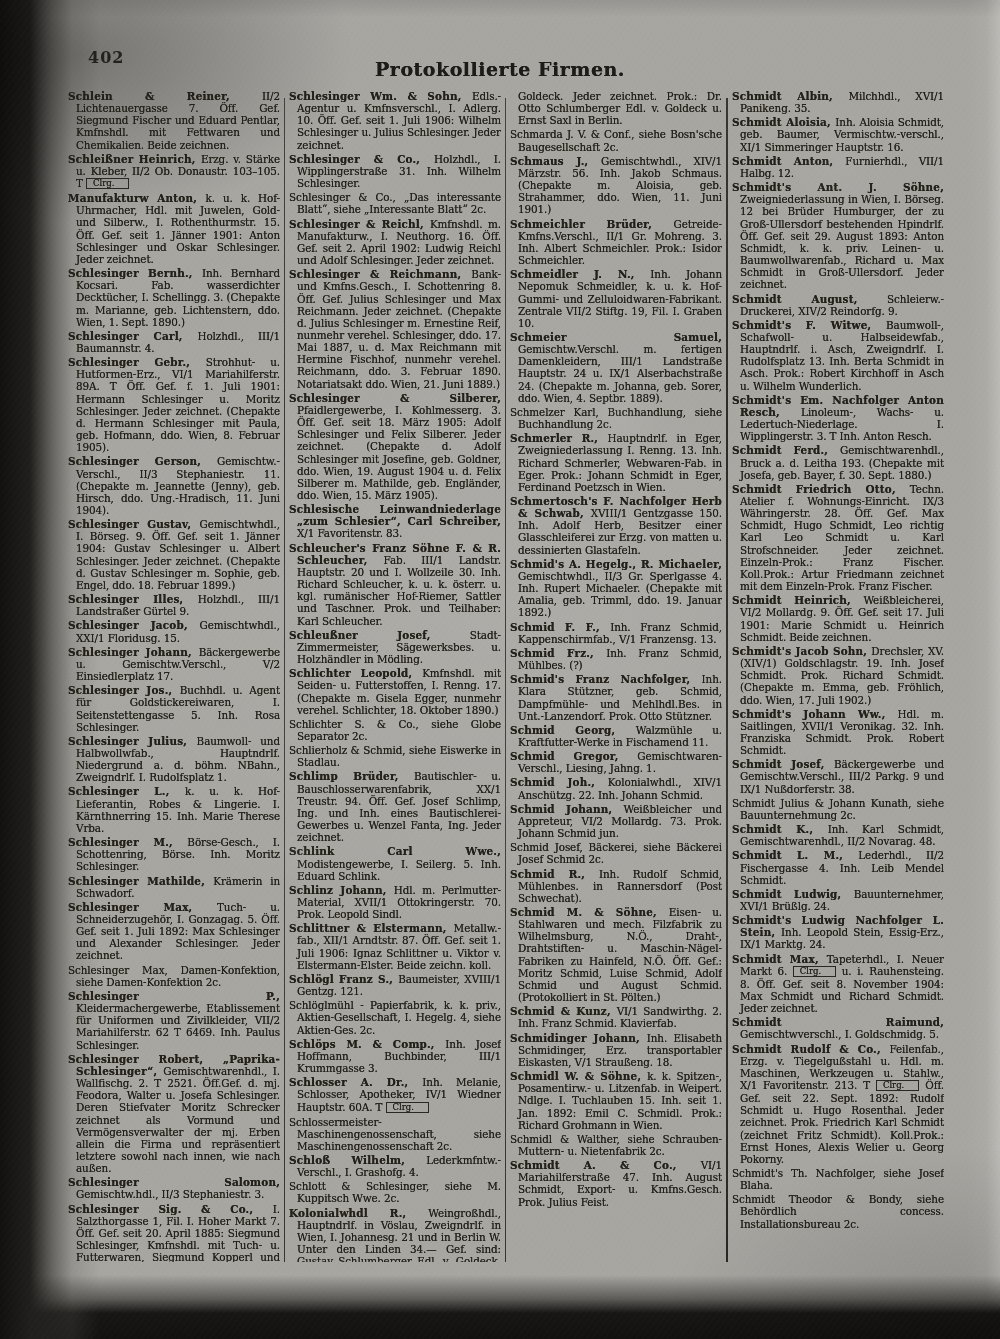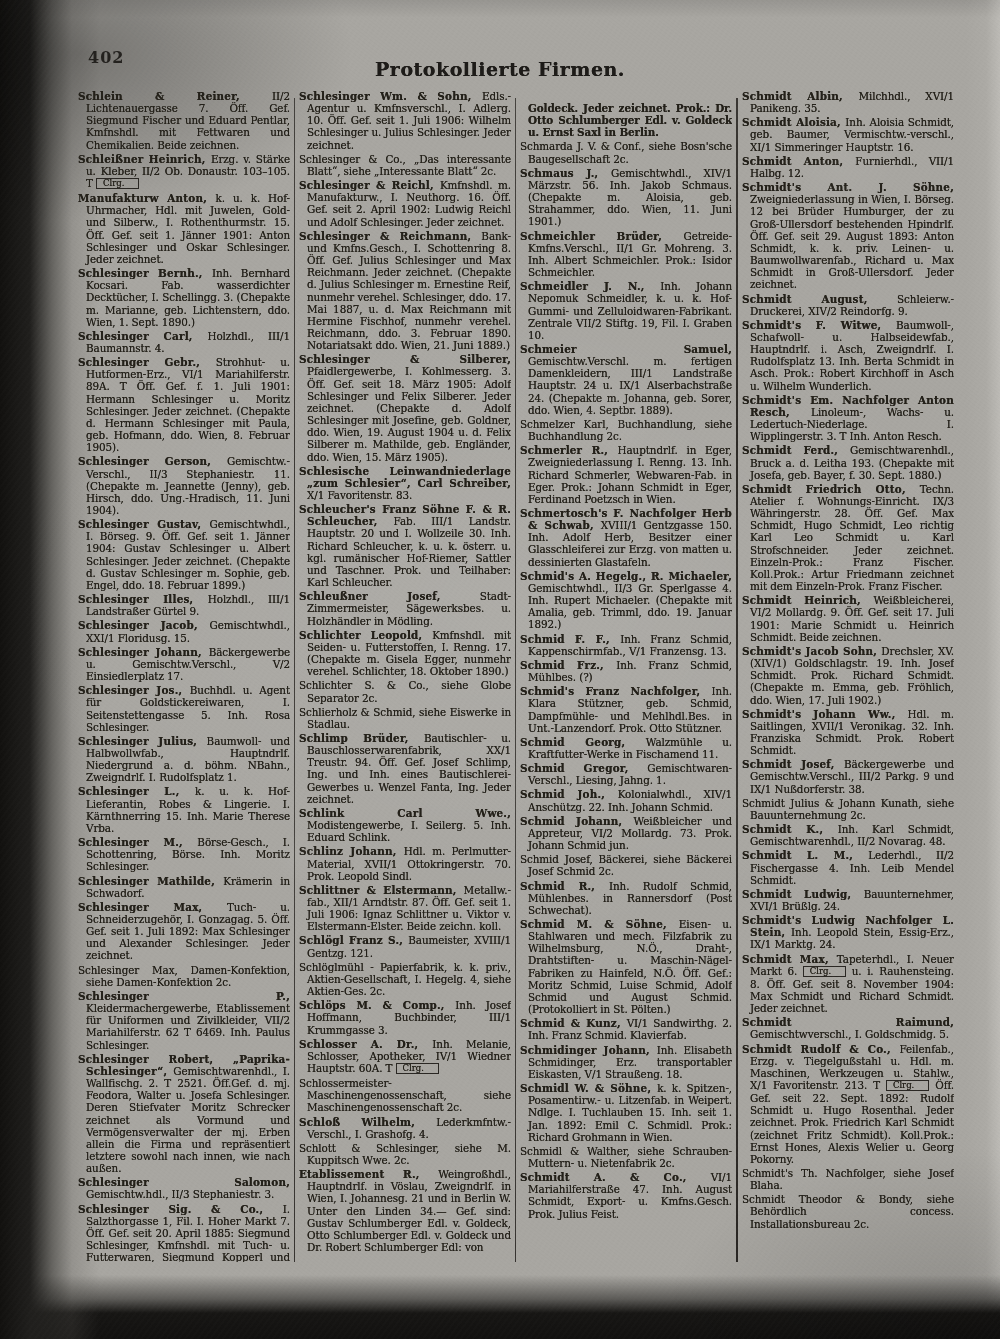--- a/index.html
+++ b/index.html
@@ -32,35 +32,35 @@
   .pageno{
     position:absolute;left:88px;top:48px;
     font-size:16px;font-weight:bold;color:#23211e;letter-spacing:1px;
   }
   .hdr{
     position:absolute;left:0;top:58px;width:1000px;text-align:center;
     font-size:19px;font-weight:bold;color:#1d1b18;letter-spacing:.5px;
     text-shadow:0 0 .6px #1d1b18;
   }
   .cols{
-    position:absolute;left:78px;top:90px;width:878px;height:1172px;
+    position:absolute;left:68px;top:90px;width:878px;height:1172px;
     display:flex;align-items:flex-end;
   }
   .col{
     width:212px;height:1172px;overflow:hidden;
     font-size:10.4px;line-height:12.15px;color:#232019;
     text-align:justify;letter-spacing:-.1px;
     text-shadow:0 0 .5px rgba(35,32,25,.85);
   }
   .vr{width:1px;margin:2px 4px 0 4px;height:1164px;
     background:linear-gradient(#33302c 0%, #26231f 30%, #33302c 60%, #221f1c 100%);
     opacity:.85;}
   .vr.heavy{width:2px;opacity:.95;}
   p.entry{margin:0 0 2px 0;text-indent:-8px;padding-left:8px;}
-  p.entry.cont{text-indent:0;padding-left:8px;margin-top:12px;font-weight:bold;}
+  p.entry.cont{text-indent:0;padding-left:8px;margin-top:0;}
   p.entry b{font-weight:bold;letter-spacing:.2px;}
   span.clrg{
     display:inline-block;border:1px solid #2a2723;padding:0 14px;
     font-size:8.5px;line-height:9px;transform:translateY(-1px);
     letter-spacing:0;
   }
 </style>
 </head>
 <body>
 
@@ -88,20 +88,21 @@
         <p class="entry"><b>Schlesinger Max, </b>Tuch- u. Schneiderzugehör, I. Gonzagag. 5. Öff. Gef. seit 1. Juli 1892: Max Schlesinger und Alexander Schlesinger. Jeder zeichnet.</p>
         <p class="entry"><span>Schlesinger Max, </span>Damen-Konfektion, siehe Damen-Konfektion 2c.</p>
         <p class="entry"><b>Schlesinger P., </b>Kleidermachergewerbe, Etablissement für Uniformen und Zivilkleider, VII/2 Mariahilferstr. 62 T 6469. Inh. Paulus Schlesinger.</p>
         <p class="entry"><b>Schlesinger Robert, „Paprika-Schlesinger“, </b>Gemischtwarenhdl., I. Wallfischg. 2. T 2521. Öff.Gef. d. mj. Feodora, Walter u. Josefa Schlesinger. Deren Stiefvater Moritz Schrecker zeichnet als Vormund und Vermögensverwalter der mj. Erben allein die Firma und repräsentiert letztere sowohl nach innen, wie nach außen.</p>
         <p class="entry"><b>Schlesinger Salomon, </b>Gemischtw.hdl., II/3 Stephaniestr. 3.</p>
         <p class="entry"><b>Schlesinger Sig. &amp; Co., </b>I. Salzthorgasse 1, Fil. I. Hoher Markt 7. Öff. Gef. seit 20. April 1885: Siegmund Schlesinger, Kmfnshdl. mit Tuch- u. Futterwaren, Siegmund Kopperl und Artur Schlesinger. Jeder zeichnet. (Chepakte d. Siegmund Kopperl m. Fanni, geb. Erben, ddo. Wien, 7. September 1887.)</p>
       </div>
     <div class="vr"></div>
     <div class="col">
         <p class="entry"><b>Schlesinger Wm. &amp; Sohn, </b>Edls.-Agentur u. Kmfnsverschl., I. Adlerg. 10. Öff. Gef. seit 1. Juli 1906: Wilhelm Schlesinger u. Julius Schlesinger. Jeder zeichnet.</p>
+        <p class="entry"><b>Schlesinger &amp; Co., </b>Holzhdl., I. Wipplingerstraße 31. Inh. Wilhelm Schlesinger.</p>
         <p class="entry"><span>Schlesinger &amp; Co., </span>„Das interessante Blatt“, siehe „Interessante Blatt“ 2c.</p>
         <p class="entry"><b>Schlesinger &amp; Reichl, </b>Kmfnshdl. m. Manufakturw., I. Neuthorg. 16. Öff. Gef. seit 2. April 1902: Ludwig Reichl und Adolf Schlesinger. Jeder zeichnet.</p>
         <p class="entry"><b>Schlesinger &amp; Reichmann, </b>Bank- und Kmfns.Gesch., I. Schottenring 8. Öff. Gef. Julius Schlesinger und Max Reichmann. Jeder zeichnet. (Chepakte d. Julius Schlesinger m. Ernestine Reif, nunmehr verehel. Schlesinger, ddo. 17. Mai 1887, u. d. Max Reichmann mit Hermine Fischhof, nunmehr verehel. Reichmann, ddo. 3. Februar 1890. Notariatsakt ddo. Wien, 21. Juni 1889.)</p>
         <p class="entry"><b>Schlesinger &amp; Silberer, </b>Pfaidlergewerbe, I. Kohlmesserg. 3. Öff. Gef. seit 18. März 1905: Adolf Schlesinger und Felix Silberer. Jeder zeichnet. (Chepakte d. Adolf Schlesinger mit Josefine, geb. Goldner, ddo. Wien, 19. August 1904 u. d. Felix Silberer m. Mathilde, geb. Engländer, ddo. Wien, 15. März 1905).</p>
         <p class="entry"><b>Schlesische Leinwandniederlage „zum Schlesier“, Carl Schreiber, </b>X/1 Favoritenstr. 83.</p>
         <p class="entry"><b>Schleucher's Franz Söhne F. &amp; R. Schleucher, </b>Fab. III/1 Landstr. Hauptstr. 20 und I. Wollzeile 30. Inh. Richard Schleucher, k. u. k. österr. u. kgl. rumänischer Hof-Riemer, Sattler und Taschner. Prok. und Teilhaber: Karl Schleucher.</p>
         <p class="entry"><b>Schleußner Josef, </b>Stadt-Zimmermeister, Sägewerksbes. u. Holzhändler in Mödling.</p>
         <p class="entry"><b>Schlichter Leopold, </b>Kmfnshdl. mit Seiden- u. Futterstoffen, I. Renng. 17. (Chepakte m. Gisela Egger, nunmehr verehel. Schlichter, 18. Oktober 1890.)</p>
         <p class="entry"><span>Schlichter S. &amp; Co., </span>siehe Globe Separator 2c.</p>
         <p class="entry"><span>Schlierholz &amp; Schmid, </span>siehe Eiswerke in Stadlau.</p>
@@ -109,21 +110,21 @@
         <p class="entry"><b>Schlink Carl Wwe., </b>Modistengewerbe, I. Seilerg. 5. Inh. Eduard Schlink.</p>
         <p class="entry"><b>Schlinz Johann, </b>Hdl. m. Perlmutter-Material, XVII/1 Ottokringerstr. 70. Prok. Leopold Sindl.</p>
         <p class="entry"><b>Schlittner &amp; Elstermann, </b>Metallw.-fab., XII/1 Arndtstr. 87. Öff. Gef. seit 1. Juli 1906: Ignaz Schlittner u. Viktor v. Elstermann-Elster. Beide zeichn. koll.</p>
         <p class="entry"><b>Schlögl Franz S., </b>Baumeister, XVIII/1 Gentzg. 121.</p>
         <p class="entry"><span>Schlöglmühl - Papierfabrik, </span>k. k. priv., Aktien-Gesellschaft, I. Hegelg. 4, siehe Aktien-Ges. 2c.</p>
         <p class="entry"><b>Schlöps M. &amp; Comp., </b>Inh. Josef Hoffmann, Buchbinder, III/1 Krummgasse 3.</p>
         <p class="entry"><b>Schlosser A. Dr., </b>Inh. Melanie, Schlosser, Apotheker, IV/1 Wiedner Hauptstr. 60A. T <span class="clrg">Clrg.</span></p>
         <p class="entry"><span>Schlossermeister-Maschinengenossenschaft, </span>siehe Maschinengenossenschaft 2c.</p>
         <p class="entry"><b>Schloß Wilhelm, </b>Lederkmfntw.-Verschl., I. Grashofg. 4.</p>
         <p class="entry"><span>Schlott &amp; Schlesinger, </span>siehe M. Kuppitsch Wwe. 2c.</p>
-        <p class="entry"><b>Etablissement R., </b>Weingroßhdl., Hauptndrlf. in Vöslau, Zweigndrlf. in Wien, I. Johannesg. 21 und in Berlin W. Unter den Linden 34.— Gef. sind: Gustav Schlumberger Edl. v. Goldeck, Otto Schlumberger Edl. v. Goldeck und Dr. Robert Schlumberger Edl: von</p>
+        <p class="entry"><b>Kolonialwhdl R., </b>Weingroßhdl., Hauptndrlf. in Vöslau, Zweigndrlf. in Wien, I. Johannesg. 21 und in Berlin W. Unter den Linden 34.— Gef. sind: Gustav Schlumberger Edl. v. Goldeck, Otto Schlumberger Edl. v. Goldeck und Dr. Robert Schlumberger Edl: von</p>
       </div>
     <div class="vr"></div>
     <div class="col">
         <p class="entry cont">Goldeck. Jeder zeichnet. Prok.: Dr. Otto Schlumberger Edl. v. Goldeck u. Ernst Saxl in Berlin.</p>
         <p class="entry"><span>Schmarda J. V. &amp; Conf., </span>siehe Bosn'sche Baugesellschaft 2c.</p>
         <p class="entry"><b>Schmaus J., </b>Gemischtwhdl., XIV/1 Märzstr. 56. Inh. Jakob Schmaus. (Chepakte m. Aloisia, geb. Strahammer, ddo. Wien, 11. Juni 1901.)</p>
         <p class="entry"><b>Schmeichler Brüder, </b>Getreide-Kmfns.Verschl., II/1 Gr. Mohreng. 3. Inh. Albert Schmeichler. Prok.: Isidor Schmeichler.</p>
         <p class="entry"><b>Schmeidler J. N., </b>Inh. Johann Nepomuk Schmeidler, k. u. k. Hof-Gummi- und Zelluloidwaren-Fabrikant. Zentrale VII/2 Stiftg. 19, Fil. I. Graben 10.</p>
         <p class="entry"><b>Schmeier Samuel, </b>Gemischtw.Verschl. m. fertigen Damenkleidern, III/1 Landstraße Hauptstr. 24 u. IX/1 Alserbachstraße 24. (Chepakte m. Johanna, geb. Sorer, ddo. Wien, 4. Septbr. 1889).</p>
         <p class="entry"><span>Schmelzer Karl, </span>Buchhandlung, siehe Buchhandlung 2c.</p>

